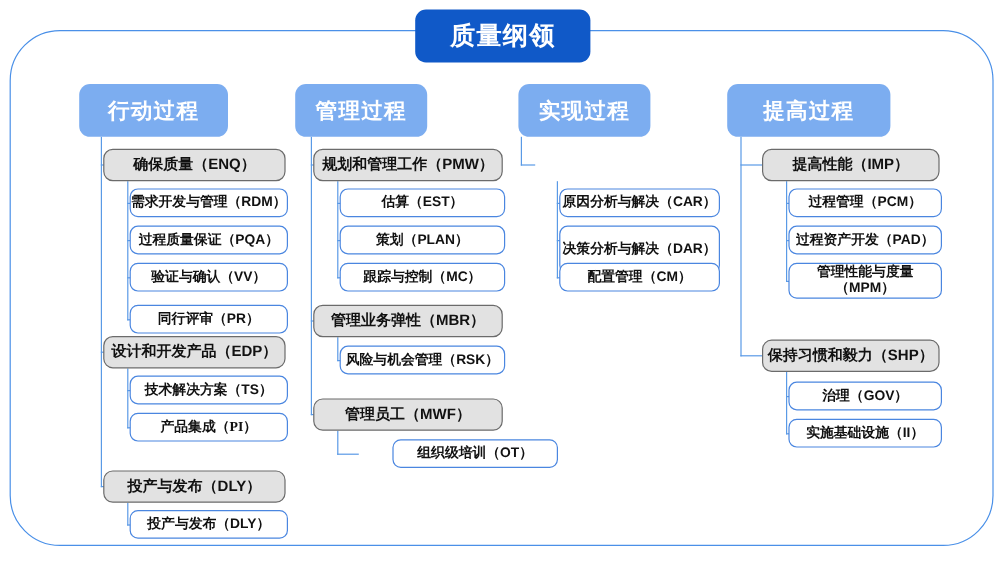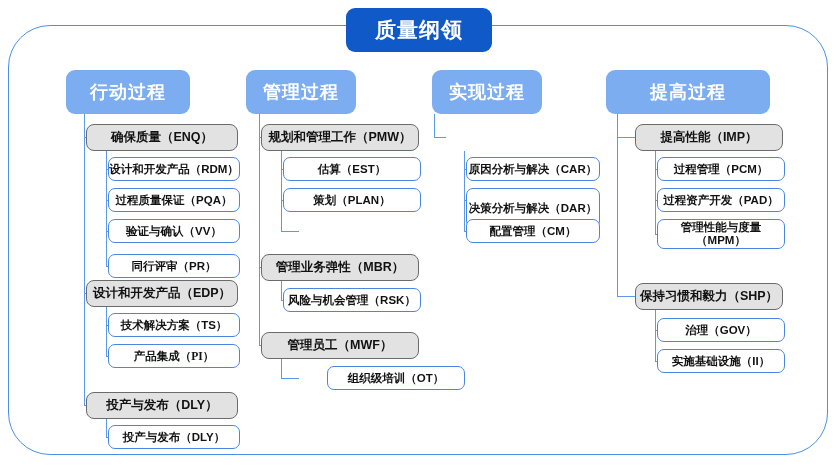--- a/index.html
+++ b/index.html
@@ -125,21 +125,21 @@
   </div>
   <div class="conn v" style="left:84px; top:114px; height:292px;"></div>
 
   <div class="conn h" style="left:84px; top:137px; width:24px;"></div>
   <div class="group-box" style="left:86px; top:124px; width:152px; height:27px;">
     <span>确保质量（ENQ）</span>
   </div>
   <div class="conn v" style="left:106px; top:151px; height:116px;"></div>
   <div class="conn h" style="left:106px; top:169px; width:18px;"></div>
   <div class="leaf-box" style="left:108px; top:157px; width:132px; height:24px;">
-    <span>设计和开发产品（RDM）</span>
+    <span>需求开发与管理（RDM）</span>
   </div>
   <div class="conn h" style="left:106px; top:200px; width:18px;"></div>
   <div class="leaf-box" style="left:108px; top:188px; width:132px; height:24px;">
     <span>过程质量保证（PQA）</span>
   </div>
   <div class="conn h" style="left:106px; top:231px; width:18px;"></div>
   <div class="leaf-box" style="left:108px; top:219px; width:132px; height:24px;">
     <span>验证与确认（VV）</span>
   </div>
   <div class="conn h" style="left:106px; top:266px; width:18px;"></div>
@@ -183,20 +183,23 @@
   <div class="conn v" style="left:281px; top:151px; height:81px;"></div>
   <div class="conn h" style="left:281px; top:169px; width:18px;"></div>
   <div class="leaf-box" style="left:283px; top:157px; width:138px; height:24px;">
     <span>估算（EST）</span>
   </div>
   <div class="conn h" style="left:281px; top:200px; width:18px;"></div>
   <div class="leaf-box" style="left:283px; top:188px; width:138px; height:24px;">
     <span>策划（PLAN）</span>
   </div>
   <div class="conn h" style="left:281px; top:231px; width:18px;"></div>
+  <div class="leaf-box" style="left:283px; top:219px; width:138px; height:24px;">
+    <span>跟踪与控制（MC）</span>
+  </div>
 
   <div class="conn h" style="left:259px; top:267px; width:4px;"></div>
   <div class="group-box" style="left:261px; top:254px; width:158px; height:27px;">
     <span>管理业务弹性（MBR）</span>
   </div>
   <div class="conn v" style="left:281px; top:281px; height:20px;"></div>
   <div class="conn h" style="left:281px; top:300px; width:18px;"></div>
   <div class="leaf-box" style="left:283px; top:288px; width:138px; height:24px;">
     <span>风险与机会管理（RSK）</span>
   </div>
@@ -224,21 +227,21 @@
   </div>
   <div class="conn h" style="left:464px; top:200px; width:18px;"></div>
   <div class="leaf-box" style="left:466px; top:188px; width:134px; height:40px;">
     <span>决策分析与解决（DAR）</span>
   </div>
   <div class="conn h" style="left:464px; top:231px; width:18px;"></div>
   <div class="leaf-box" style="left:466px; top:219px; width:134px; height:24px;">
     <span>配置管理（CM）</span>
   </div>
 
-  <div class="col-header" style="left:606px; top:70px; width:164px;">
+  <div class="col-header" style="left:606px; top:70px; width:136px;">
     <span>提高过程</span>
   </div>
   <div class="conn v" style="left:617px; top:114px; height:183px;"></div>
 
   <div class="conn h" style="left:617px; top:137px; width:20px;"></div>
   <div class="group-box" style="left:635px; top:124px; width:148px; height:27px;">
     <span>提高性能（IMP）</span>
   </div>
   <div class="conn v" style="left:655px; top:151px; height:84px;"></div>
   <div class="conn h" style="left:655px; top:169px; width:18px;"></div>

